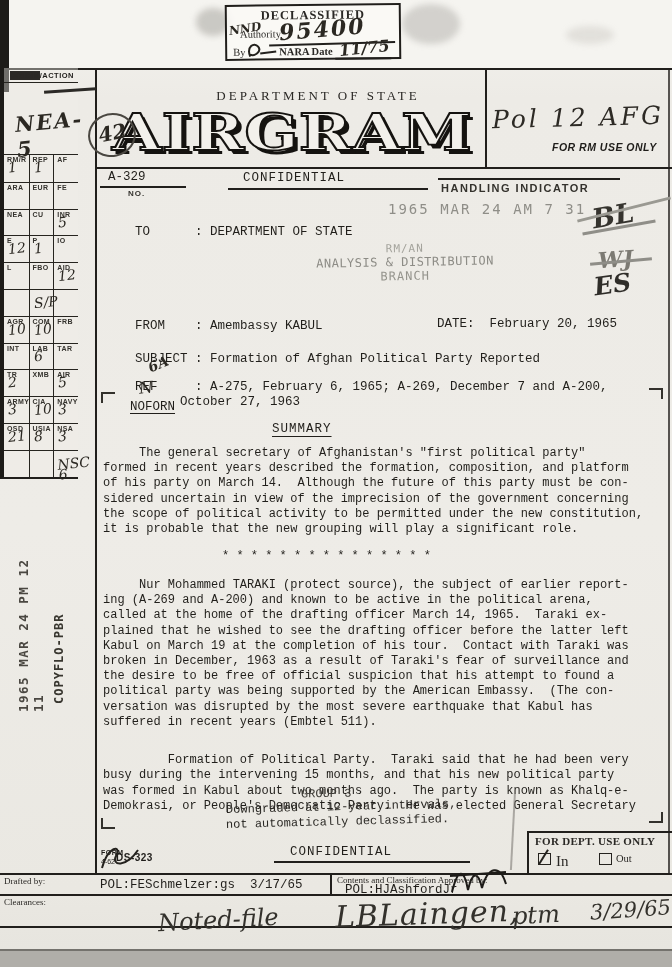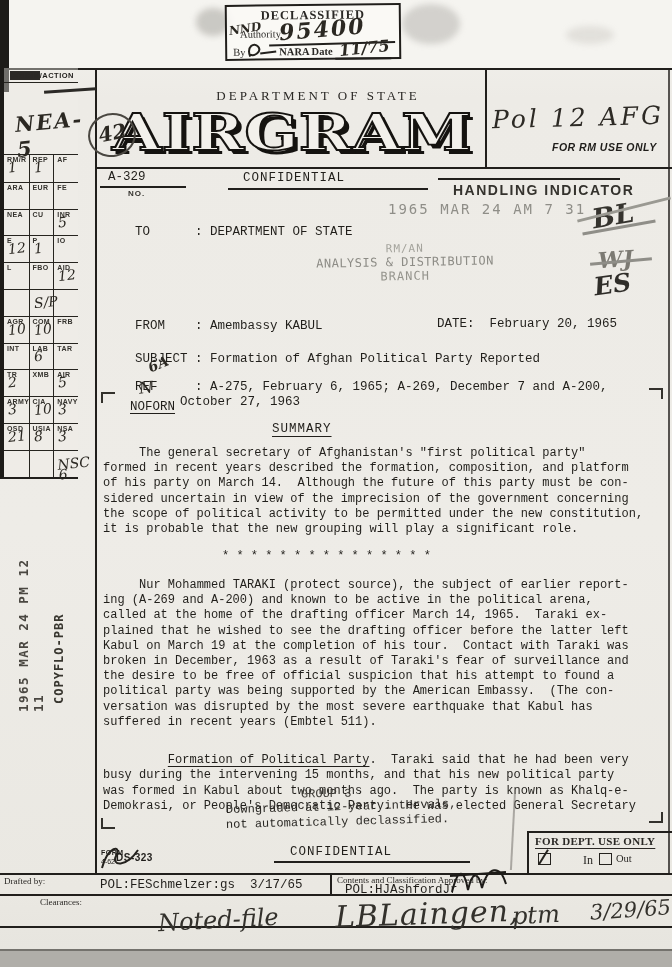--- a/index.html
+++ b/index.html
@@ -4,21 +4,21 @@
 <style>
   html,body{margin:0;padding:0;background:#8a8883;}
   #paper{position:relative;width:672px;height:967px;overflow:hidden;
     background:linear-gradient(180deg,#f4f3ef 0%,#edebe6 10%,#eeece7 55%,#eae8e2 92%,#e7e5df 98%);
     font-family:"Liberation Sans","DejaVu Sans",sans-serif;color:#1f1d1a;}
   .abs{position:absolute;}
   .line{position:absolute;background:#211f1c;}
   .typed{position:absolute;font-family:"Liberation Mono","DejaVu Sans Mono",monospace;
     font-size:12px;line-height:15.2px;color:#211f1b;white-space:pre-wrap;}
   .t13{font-size:12.5px;}
-  .u{text-decoration:underline;text-underline-offset:3px;text-align:right;}
+  .u{text-underline-offset:3px;text-align:right;}
   .hand{font-family:"DejaVu Serif","Liberation Serif",serif;font-style:italic;color:#2b2822;}
   .stamp{position:absolute;font-family:"DejaVu Sans Mono","Liberation Mono",monospace;color:#8d8c86;}
   .serif-sm{position:absolute;font-family:"Liberation Serif","DejaVu Serif",serif;color:#2a2825;}
   .bracket{position:absolute;width:12px;height:9px;}
   .smudge{position:absolute;border-radius:50%;filter:blur(3px);pointer-events:none;}
   
   #grid{position:absolute;left:0;top:68px;width:78px;border-left:4px solid #1d1b18;
     border-bottom:2px solid #211f1c;box-sizing:border-box;background:rgba(240,238,233,.4);}
   .grid-head{height:15px;border-bottom:1.5px solid #26241f;font-size:7.5px;font-weight:bold;
     letter-spacing:.5px;padding:3px 0 0 6px;box-sizing:border-box;}
@@ -257,21 +257,21 @@
   </div>
   <span class="hand abs" style="left:492px;top:103px;font-size:25px;letter-spacing:3px;transform:rotate(-1.5deg);color:#2d2a25;">Pol 12 AFG</span>
   <span class="abs" style="left:552px;top:141px;font-size:10.5px;font-weight:bold;font-style:italic;letter-spacing:.5px;">FOR RM USE ONLY</span>
 
   <span class="typed t13" style="left:108px;top:170px;">A-329</span>
   <div class="line" style="left:100px;top:186px;width:86px;height:1.5px;"></div>
   <span class="abs" style="left:128px;top:189px;font-size:8px;letter-spacing:1px;font-weight:bold;color:#34322d;">NO.</span>
   <span class="typed t13" style="left:243px;top:171px;letter-spacing:1px;">CONFIDENTIAL</span>
   <div class="line" style="left:228px;top:188px;width:200px;height:1.5px;"></div>
   <div class="line" style="left:438px;top:178px;width:182px;height:1.5px;"></div>
-  <span class="abs" style="left:453px;top:182px;font-size:14px;letter-spacing:1.5px;font-weight:bold;color:#34322d;text-align:center;">HANDLING INDICATOR</span>
+  <span class="abs" style="left:441px;top:182px;font-size:11px;letter-spacing:1.5px;font-weight:bold;color:#34322d;text-align:center;">HANDLING INDICATOR</span>
 
   <div class="typed t13" style="left:105px;top:210px;text-align:center;">
     <span>TO      :</span><span> </span><span>DEPARTMENT OF STATE</span>
   </div>
   <span class="stamp" style="left:388px;top:201px;font-size:14px;letter-spacing:2px;color:#8f8e88;">1965 MAR 24  AM 7 31</span>
   <div class="abs" style="left:305px;top:242px;width:200px;text-align:center;transform:rotate(-1deg);">
     <div class="stamp" style="position:static;font-size:11px;letter-spacing:1px;color:#a4a39c;">RM/AN</div>
     <div class="stamp" style="position:static;font-size:12px;letter-spacing:.5px;color:#8d8c86;">ANALYSIS &amp; DISTRIBUTION</div>
     <div class="stamp" style="position:static;font-size:12px;letter-spacing:1px;color:#95948d;">BRANCH</div>
   </div>
@@ -333,21 +333,21 @@
   <span class="typed" style="left:226px;top:815px;transform:rotate(-1.5deg);color:#2c2a26;">not automatically declassified.</span>
   <div class="bracket" style="left:101px;top:818px;border-left:2px solid #33312c;border-bottom:2px solid #33312c;"></div>
   <div class="bracket" style="left:649px;top:812px;border-right:2px solid #33312c;border-bottom:2px solid #33312c;"></div>
   <div class="abs" style="left:512px;top:790px;width:1.5px;height:80px;background:#7e7c76;transform:rotate(3deg);opacity:.6;"></div>
 
   <div class="line" style="left:527px;top:831px;width:145px;height:2px;"></div>
   <div class="line" style="left:527px;top:831px;width:2px;height:42px;"></div>
   <span class="serif-sm u" style="left:535px;top:835px;font-size:11px;font-weight:bold;letter-spacing:.3px;">FOR DEPT. USE ONLY</span>
   <div class="abs" style="left:538px;top:853px;width:13px;height:12px;border:1.5px solid #24221e;box-sizing:border-box;"></div>
   <div class="abs" style="left:535px;top:856px;width:17px;height:2px;background:#24221e;transform:rotate(-58deg);"></div>
-  <span class="serif-sm" style="left:583px;top:853px;font-size:12px;text-align:right;">In</span>
+  <span class="serif-sm" style="left:556px;top:853px;font-size:15px;text-align:right;">In</span>
   <div class="abs" style="left:599px;top:853px;width:13px;height:12px;border:1.5px solid #24221e;box-sizing:border-box;"></div>
   <span class="serif-sm" style="left:616px;top:853px;font-size:10.5px;">Out</span>
 
   <span class="typed t13" style="left:290px;top:845px;letter-spacing:1px;">CONFIDENTIAL</span>
   <div class="line" style="left:274px;top:861px;width:196px;height:1.5px;"></div>
   <span class="abs" style="left:101px;top:849px;font-size:7px;font-weight:bold;letter-spacing:.5px;">FORM</span>
   <span class="abs" style="left:101px;top:858px;font-size:7px;">4-62</span>
   <span class="abs" style="left:116px;top:852px;font-size:10px;font-weight:bold;letter-spacing:.5px;">DS-323</span>
   <svg class="abs" style="left:96px;top:842px;" width="46" height="30" viewBox="0 0 46 30">
     <path d="M6 26 C12 4,26 2,20 14 C15 24,30 26,42 8" stroke="#24221e" stroke-width="2" fill="none"></path>
@@ -358,21 +358,21 @@
   <div class="line" style="left:0;top:926px;width:672px;height:1.5px;"></div>
   <div class="line" style="left:330px;top:873px;width:2px;height:22px;"></div>
 
   <span class="serif-sm" style="left:4px;top:876px;font-size:9px;">Drafted by:</span>
   <span class="typed t13" style="left:100px;top:878px;">POL:FESchmelzer:gs  3/17/65</span>
   <span class="serif-sm" style="left:337px;top:875px;font-size:9px;">Contents and Classification Approved by:</span>
   <span class="typed t13" style="left:345px;top:883px;">POL:HJAshfordJr</span>
   <svg class="abs" style="left:448px;top:862px;" width="62" height="36" viewBox="0 0 62 36">
     <path d="M4 30 C10 6,16 6,20 28 C24 10,30 8,34 26 C40 4,52 2,58 22 M2 14 L58 10" stroke="#1d1b18" stroke-width="2" fill="none"></path>
   </svg>
-  <span class="serif-sm" style="left:4px;top:897px;font-size:9px;margin-left:36px;">Clearances:</span>
+  <span class="serif-sm" style="left:4px;top:897px;font-size:9px;">Clearances:</span>
 
   <span class="hand abs" style="left:158px;top:906px;font-size:24px;transform:rotate(-3deg);color:#33312c;">Noted-file</span>
   <span class="hand abs" style="left:335px;top:896px;font-size:30px;transform:rotate(-2deg);letter-spacing:1px;color:#33312c;">LBLaingen,</span>
   <span class="hand abs" style="left:512px;top:901px;font-size:24px;transform:rotate(-3deg);color:#33312c;">ptm</span>
   <span class="hand abs" style="left:590px;top:898px;font-size:21px;transform:rotate(-4deg);color:#33312c;">3/29/65</span>
 
   <div class="vstamp" style="left:16px;top:556px;height:156px;font-size:12.5px;letter-spacing:1.5px;color:#4a4741;">1965 MAR 24  PM 12 11</div>
   <div class="vstamp" style="left:52px;top:586px;height:118px;font-size:12px;letter-spacing:1px;color:#38362f;">COPYFLO-PBR</div>
 
   <div class="abs" style="left:0;top:949px;width:672px;height:18px;background:#b0aea9;border-top:2px solid #74726d;"></div>

